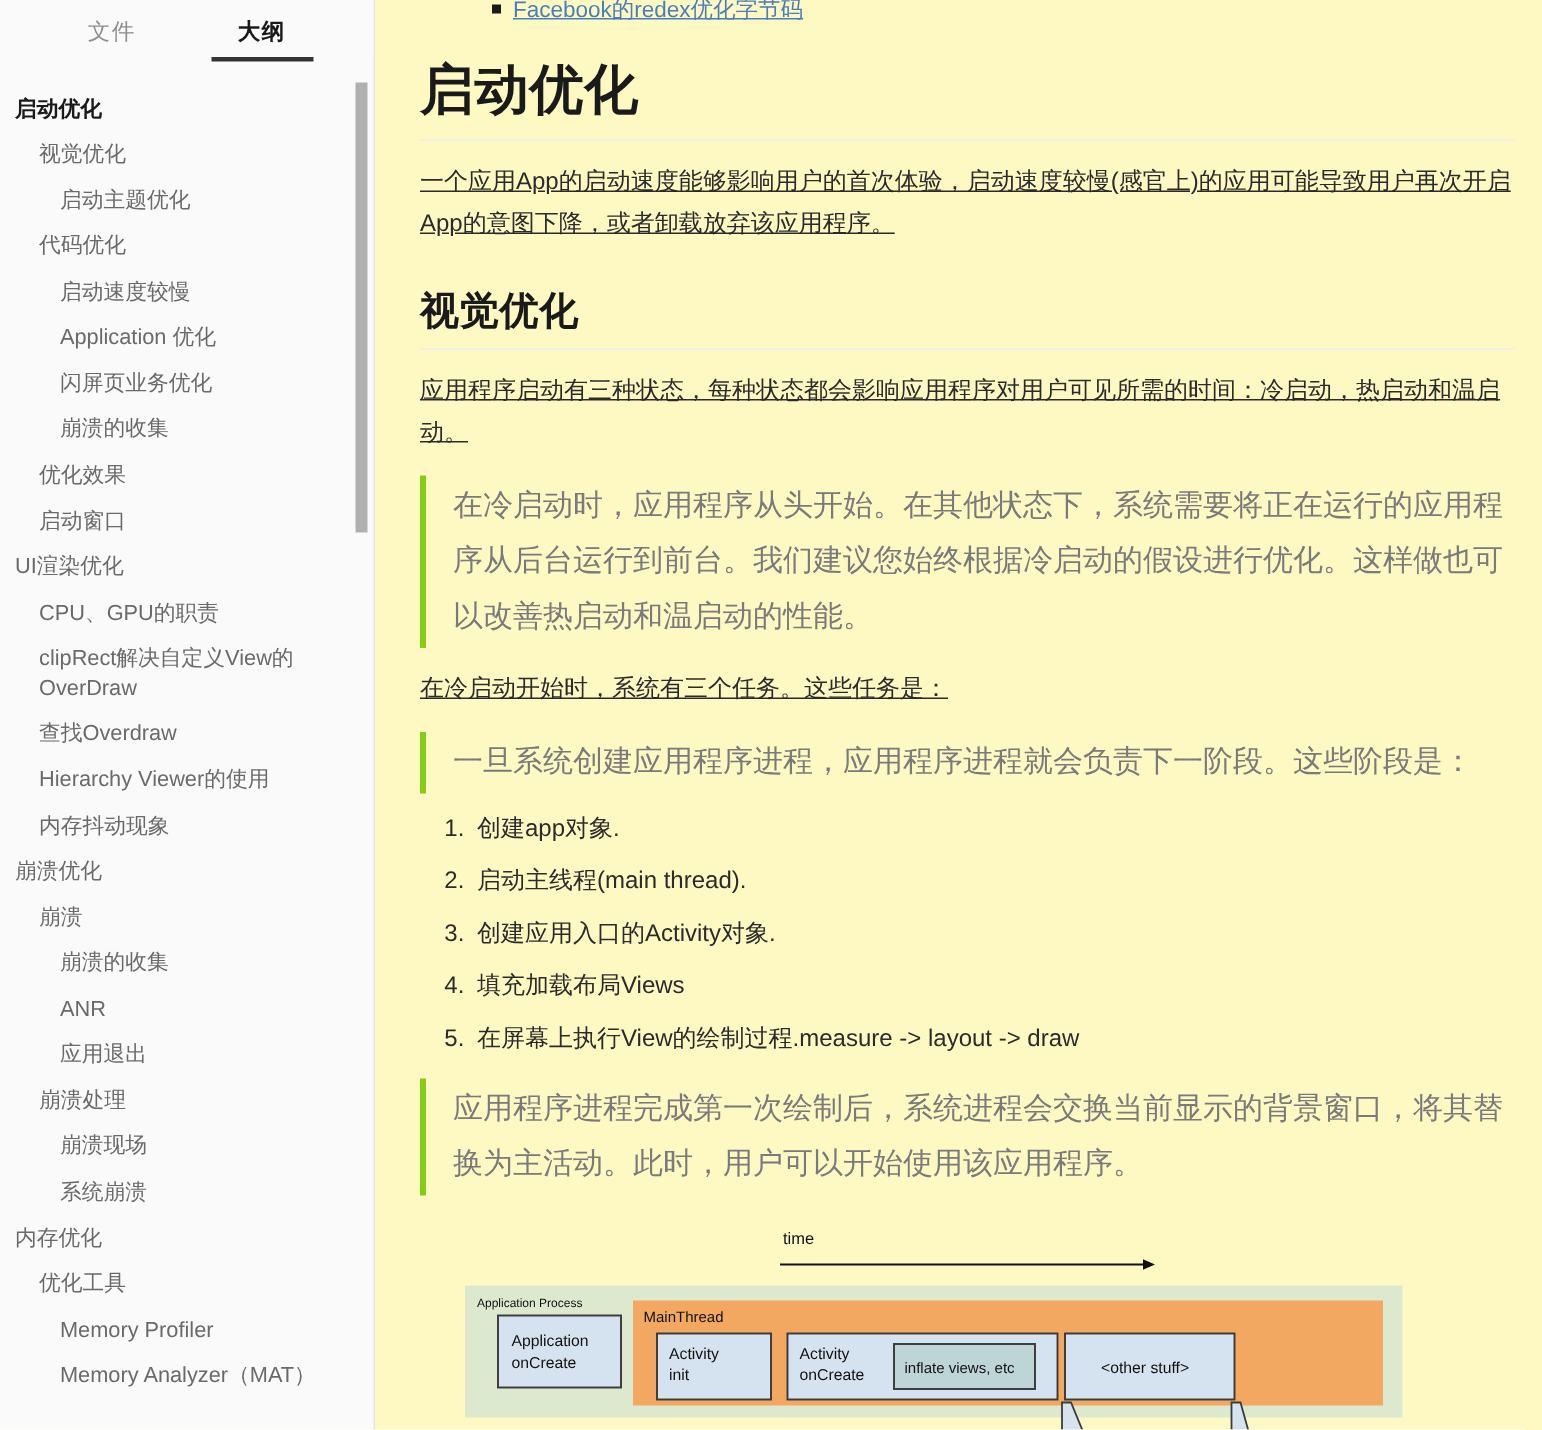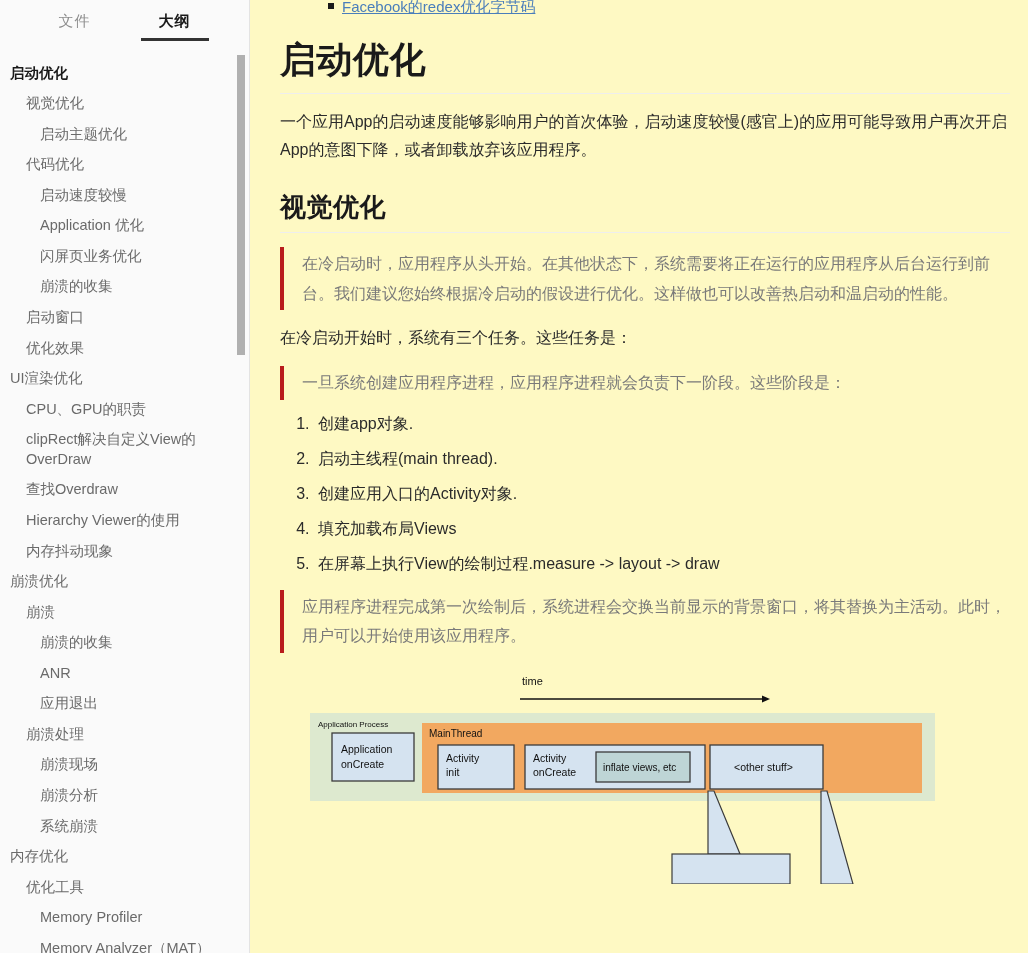--- a/index.html
+++ b/index.html
@@ -138,27 +138,28 @@
     margin: 26px 0 0 0;
     padding-bottom: 7px;
     border-bottom: 1px solid #eeeeee;
     letter-spacing: 0.5px;
   }
   p.doc-p {
     font-size: 16px;
     line-height: 1.75;
     color: #2b2b2b;
     margin: 14px 0 0 0;
+    text-decoration: underline;
   }
   blockquote.doc-q {
     margin: 14px 0 0 0;
     padding: 2px 0 2px 18px;
-    border-left: 4px solid #b91c1c;
+    border-left: 4px solid #84cc16;
     color: #7a7a7a;
-    font-size: 16px;
+    font-size: 20px;
     line-height: 1.85;
   }
   ol.doc-ol {
     margin: 12px 0 0 0;
     padding-left: 34px;
     color: #2b2b2b;
   }
   ol.doc-ol li {
     font-size: 16px;
     line-height: 1.5;
@@ -192,36 +193,35 @@
 
     <div class="outline" id="outline-list">
         <div class="outline-item lvl0 current">启动优化</div>
         <div class="outline-item lvl1">视觉优化</div>
         <div class="outline-item lvl2">启动主题优化</div>
         <div class="outline-item lvl1">代码优化</div>
         <div class="outline-item lvl2">启动速度较慢</div>
         <div class="outline-item lvl2">Application 优化</div>
         <div class="outline-item lvl2">闪屏页业务优化</div>
         <div class="outline-item lvl2">崩溃的收集</div>
+        <div class="outline-item lvl1">优化效果</div>
         <div class="outline-item lvl1">启动窗口</div>
-        <div class="outline-item lvl1">优化效果</div>
         <div class="outline-item lvl0">UI渲染优化</div>
         <div class="outline-item lvl1">CPU、GPU的职责</div>
         <div class="outline-item lvl1">clipRect解决自定义View的OverDraw</div>
         <div class="outline-item lvl1">查找Overdraw</div>
         <div class="outline-item lvl1">Hierarchy Viewer的使用</div>
         <div class="outline-item lvl1">内存抖动现象</div>
         <div class="outline-item lvl0">崩溃优化</div>
         <div class="outline-item lvl1">崩溃</div>
         <div class="outline-item lvl2">崩溃的收集</div>
         <div class="outline-item lvl2">ANR</div>
         <div class="outline-item lvl2">应用退出</div>
         <div class="outline-item lvl1">崩溃处理</div>
         <div class="outline-item lvl2">崩溃现场</div>
-        <div class="outline-item lvl2">崩溃分析</div>
         <div class="outline-item lvl2">系统崩溃</div>
         <div class="outline-item lvl0">内存优化</div>
         <div class="outline-item lvl1">优化工具</div>
         <div class="outline-item lvl2">Memory Profiler</div>
         <div class="outline-item lvl2">Memory Analyzer（MAT）</div>
       </div>
 
     <div class="sb-track">
       <div class="sb-thumb"></div>
     </div>
@@ -234,20 +234,21 @@
         <a href="#">Facebook的redex优化字节码</a>
       </li>
     </ul>
 
     <h1 class="doc-h1">启动优化</h1>
 
     <p class="doc-p">一个应用App的启动速度能够影响用户的首次体验，启动速度较慢(感官上)的应用可能导致用户再次开启App的意图下降，或者卸载放弃该应用程序。</p>
 
     <h2 class="doc-h2">视觉优化</h2>
 
+    <p class="doc-p">应用程序启动有三种状态，每种状态都会影响应用程序对用户可见所需的时间：冷启动，热启动和温启动。</p>
 
     <blockquote class="doc-q">在冷启动时，应用程序从头开始。在其他状态下，系统需要将正在运行的应用程序从后台运行到前台。我们建议您始终根据冷启动的假设进行优化。这样做也可以改善热启动和温启动的性能。</blockquote>
 
     <p class="doc-p">在冷启动开始时，系统有三个任务。这些任务是：</p>
 
 
     <blockquote class="doc-q">一旦系统创建应用程序进程，应用程序进程就会负责下一阶段。这些阶段是：</blockquote>
 
     <ol class="doc-ol" id="phases-list">
         <li>创建app对象.</li>

